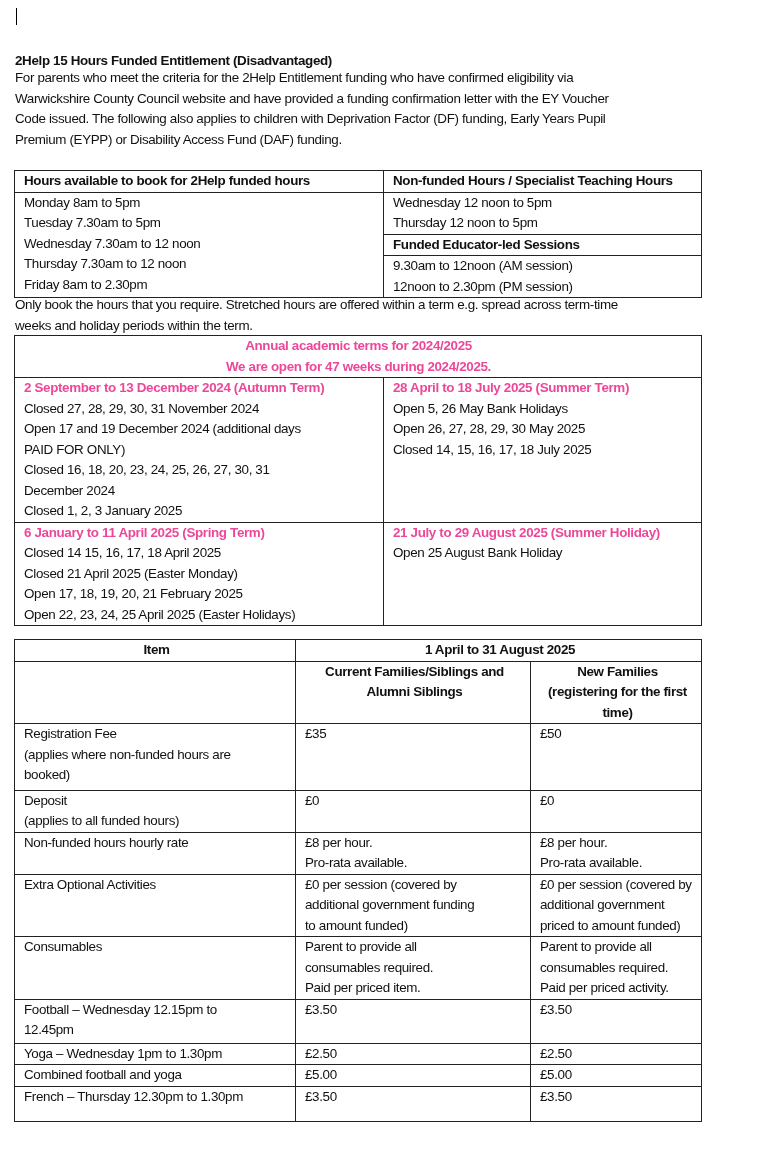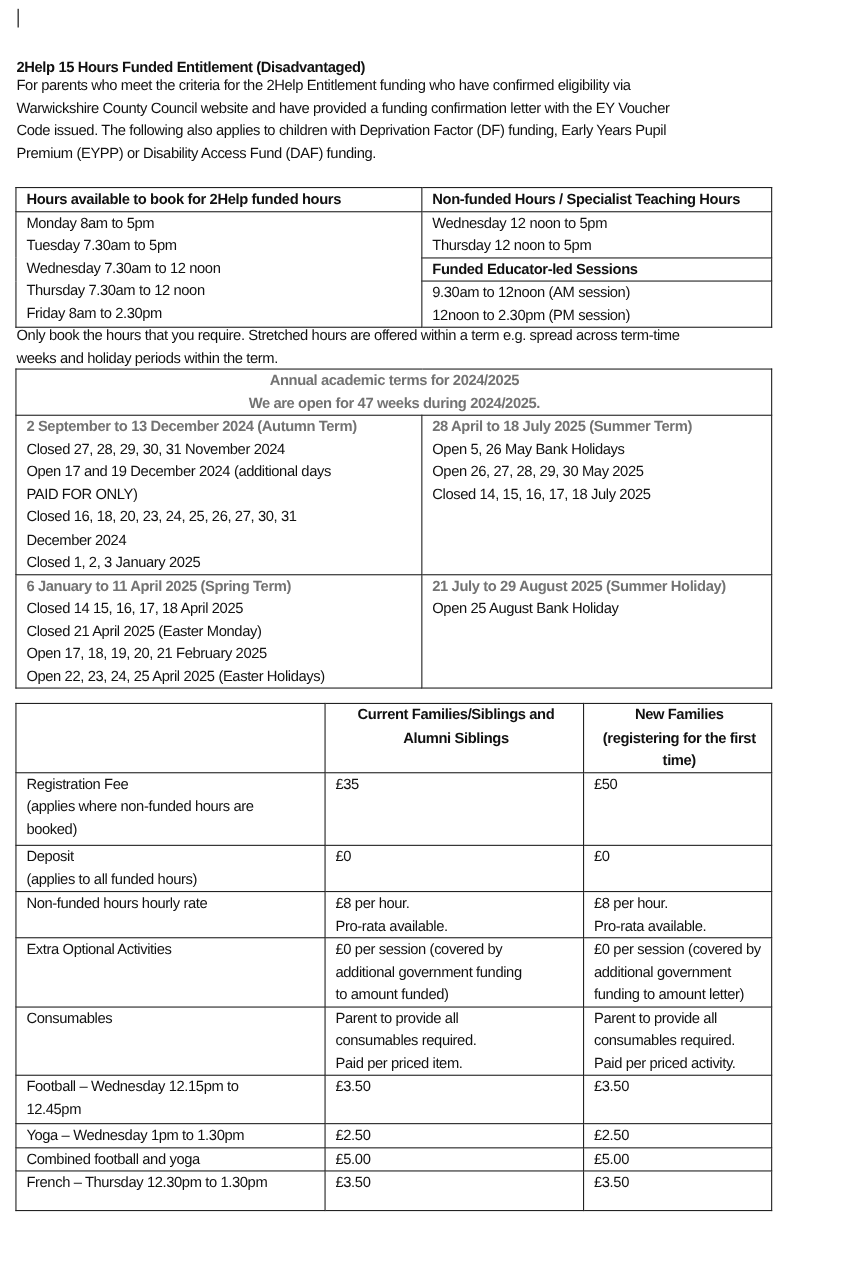--- a/index.html
+++ b/index.html
@@ -10,21 +10,21 @@
   }
   .p { position:absolute; left:15px; white-space:nowrap; line-height:20.5px; }
   .title { top:8px; font-weight:bold; text-decoration:underline; font-size:13.4px; }
   .cursor { display:inline-block; width:1px; height:17px; background:#000; vertical-align:-3px; margin-left:1px; }
   .h2 { top:51px; font-weight:bold; }
   .intro { top:68px; width:740px; white-space:normal; line-height:20.5px; }
 
   table { border-collapse:collapse; position:absolute; left:14px; width:688px; table-layout:fixed; }
   td, th { border:1.6px solid #222; vertical-align:top; padding:0 8px; line-height:20.5px; font-weight:normal; text-align:left; }
   .b { font-weight:bold; }
-  .gray { color:#737373; }
+  .gray { color:#ec4899; }
 
   
   #t1 { top:170px; }
   #t1 td { padding-left:9px; }
   #t1 col.c1 { width:369px; }
   .note { top:295px; width:740px; white-space:normal; }
 
   
   #t2 { top:335px; }
   #t2 col.c1 { width:369px; }
@@ -138,20 +138,24 @@
 </tbody>
   </table>
 
 <table id="t3">
   <colgroup>
       <col class="c1">
       <col class="c2">
       <col>
     </colgroup>
   <tbody>
+      <tr>
+    <td class="b center">Item</td>
+    <td colspan="2" class="b center">1 April to 31 August 2025</td>
+  </tr>
   <tr style="height:50px">
     <td></td>
     <td class="b center">
       <span class="line">Current Families/Siblings and</span>
       <span class="line">Alumni Siblings</span>
     </td>
     <td class="b center">
       <span class="line">New Families</span>
       <span class="line">(registering for the first time)</span>
     </td>
@@ -201,21 +205,21 @@
           <span class="line">Extra Optional Activities</span>
         </td>
         <td>
           <span class="line">£0 per session (covered by</span>
           <span class="line">additional government funding</span>
           <span class="line">to amount funded)</span>
         </td>
         <td>
           <span class="line">£0 per session (covered by</span>
           <span class="line">additional government</span>
-          <span class="line">funding to amount letter)</span>
+          <span class="line">priced to amount funded)</span>
         </td>
       </tr>
       <tr>
         <td>
           <span class="line">Consumables</span>
         </td>
         <td>
           <span class="line">Parent to provide all</span>
           <span class="line">consumables required.</span>
           <span class="line">Paid per priced item.</span>

